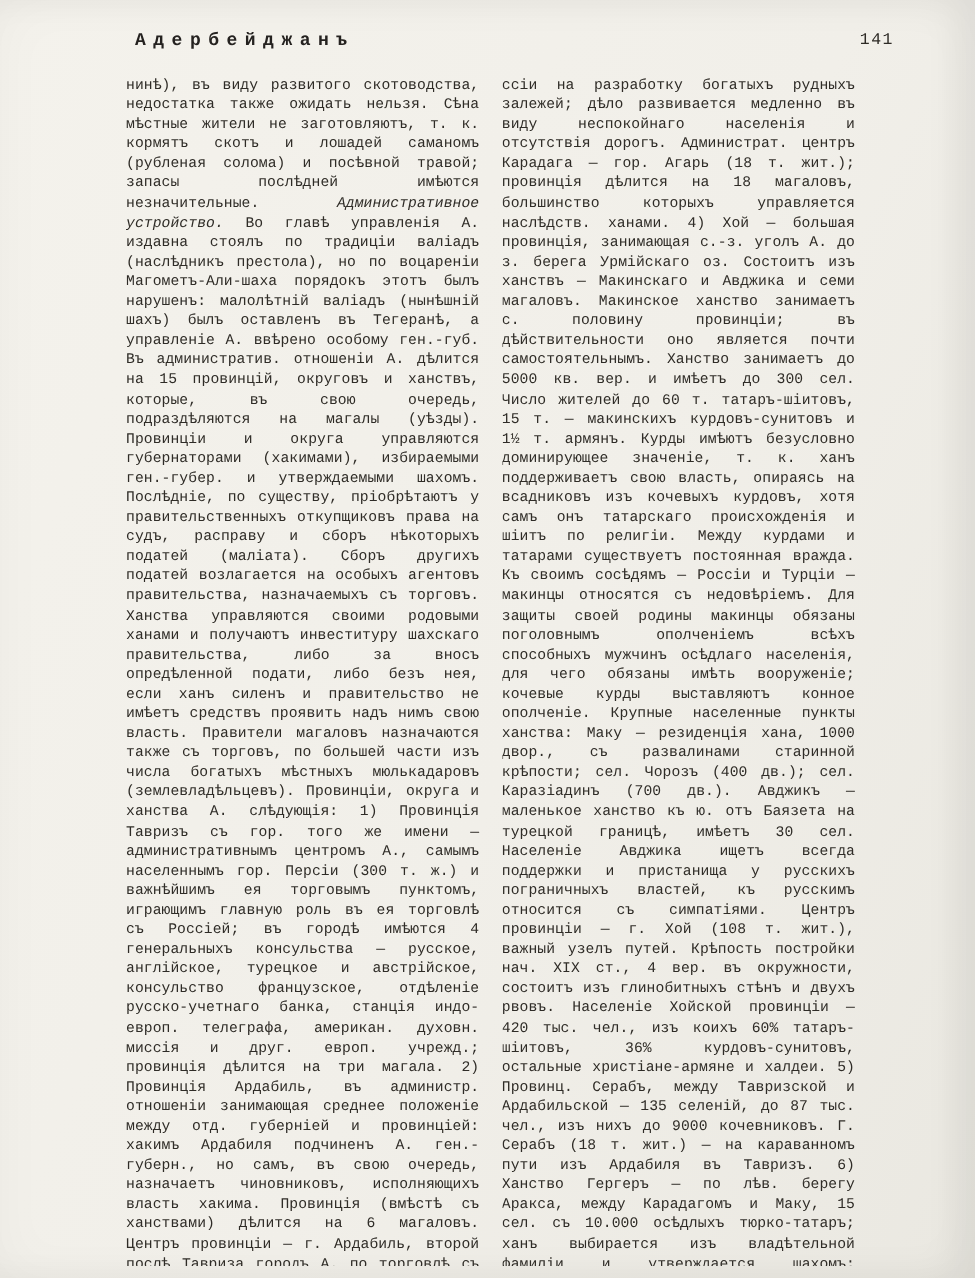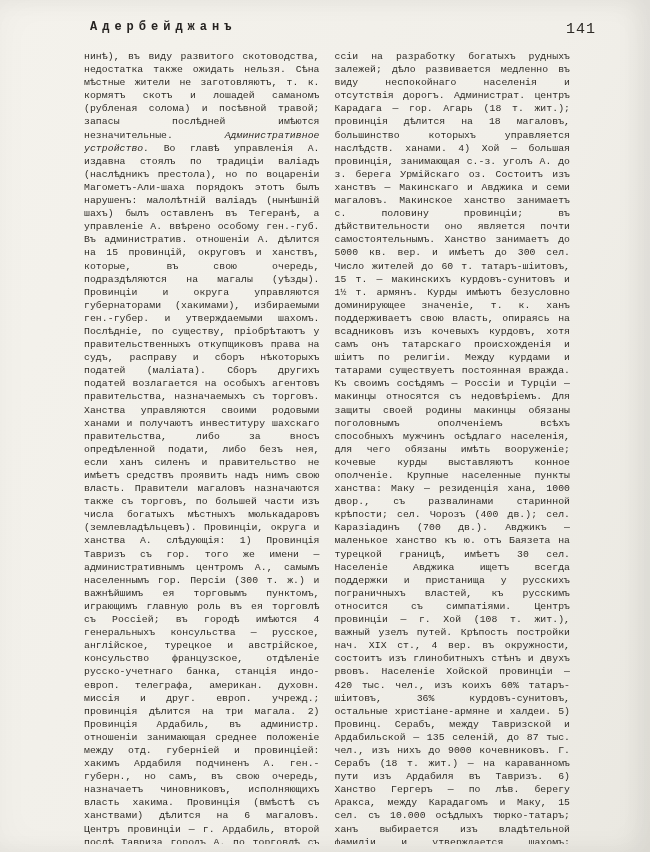--- a/index.html
+++ b/index.html
@@ -31,21 +31,21 @@
     font-weight: bold;
     font-size: 12px;
     letter-spacing: 5px;
     color: #252220;
     white-space: nowrap;
   }
   .page-number {
     position: absolute;
     right: 0;
     top: 1px;
-    font-size: 15px;
+    font-size: 11px;
     letter-spacing: 1px;
     color: #2e2b26;
   }
   .columns {
     position: absolute;
     left: 84px;
     top: 50px;
     width: 486px;
     height: 794px;
     display: flex;

